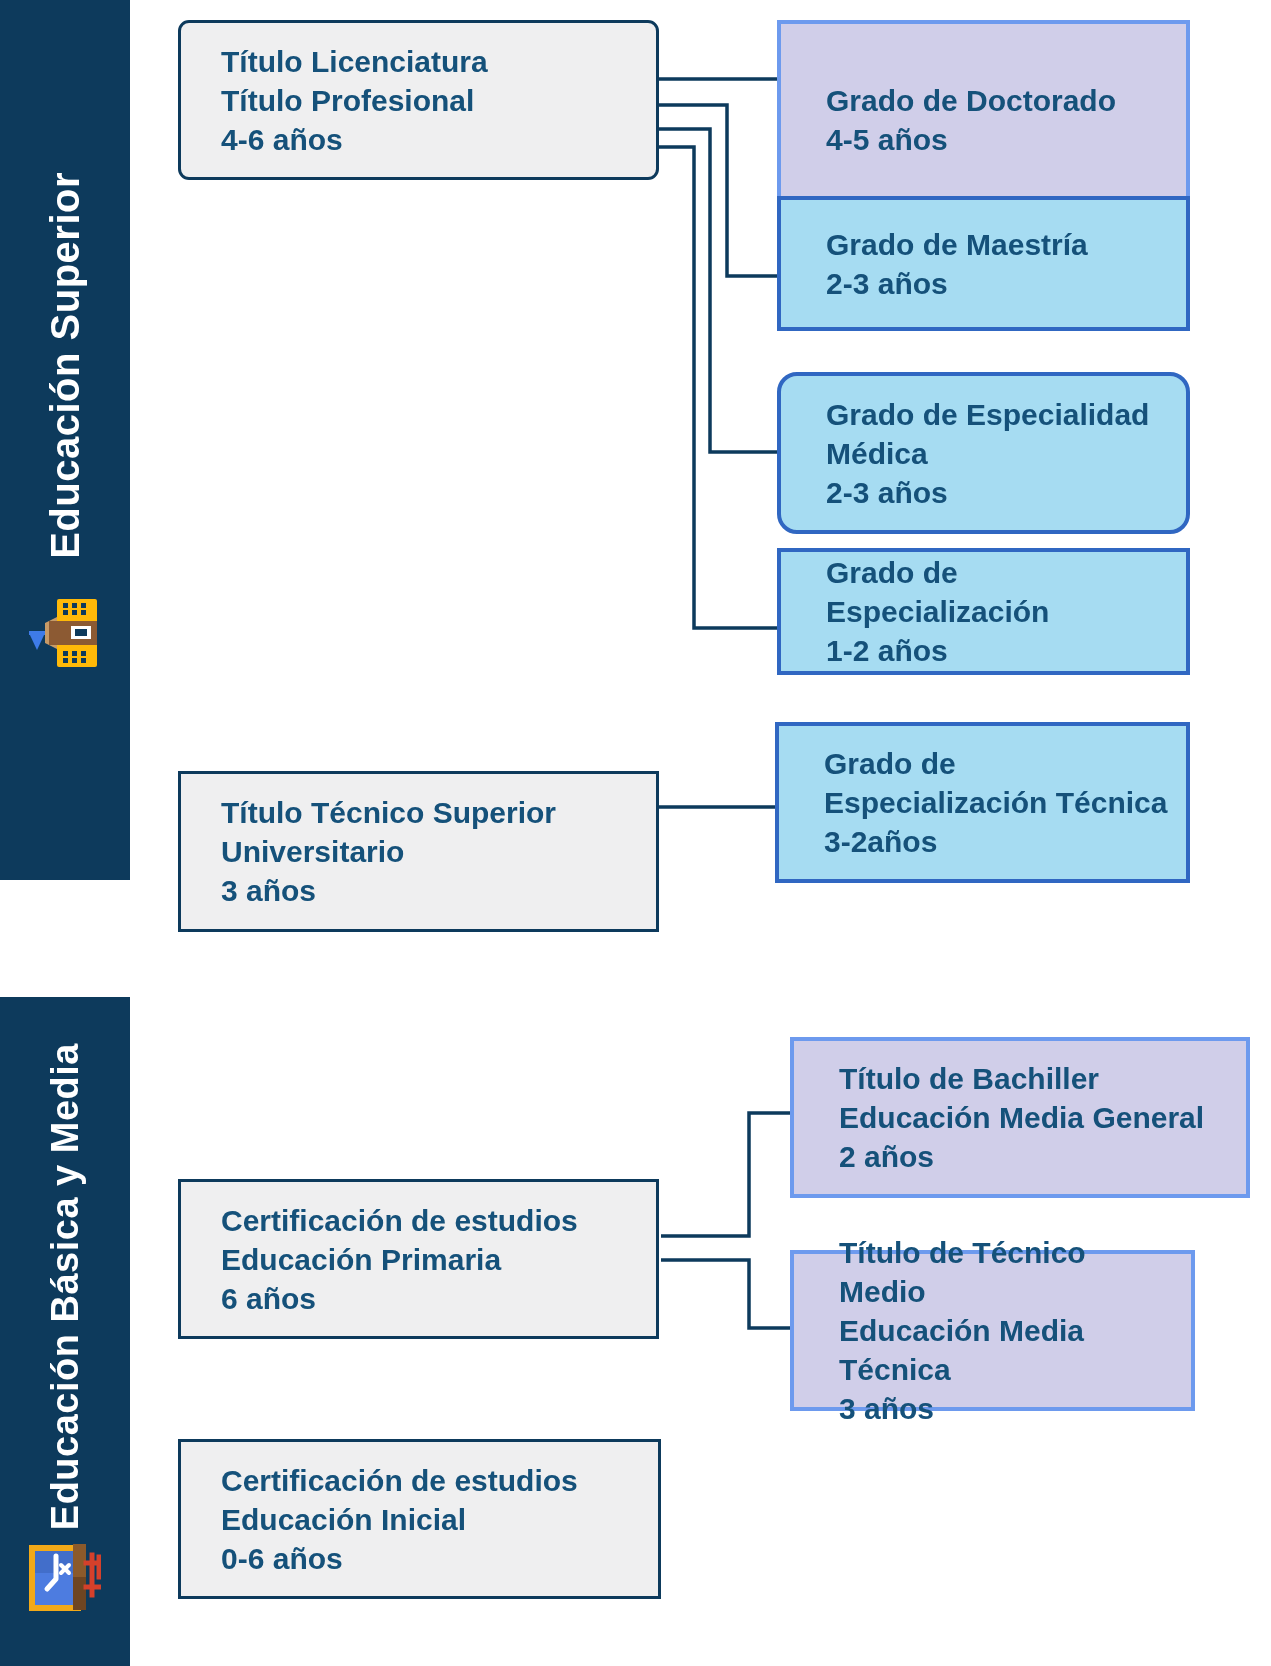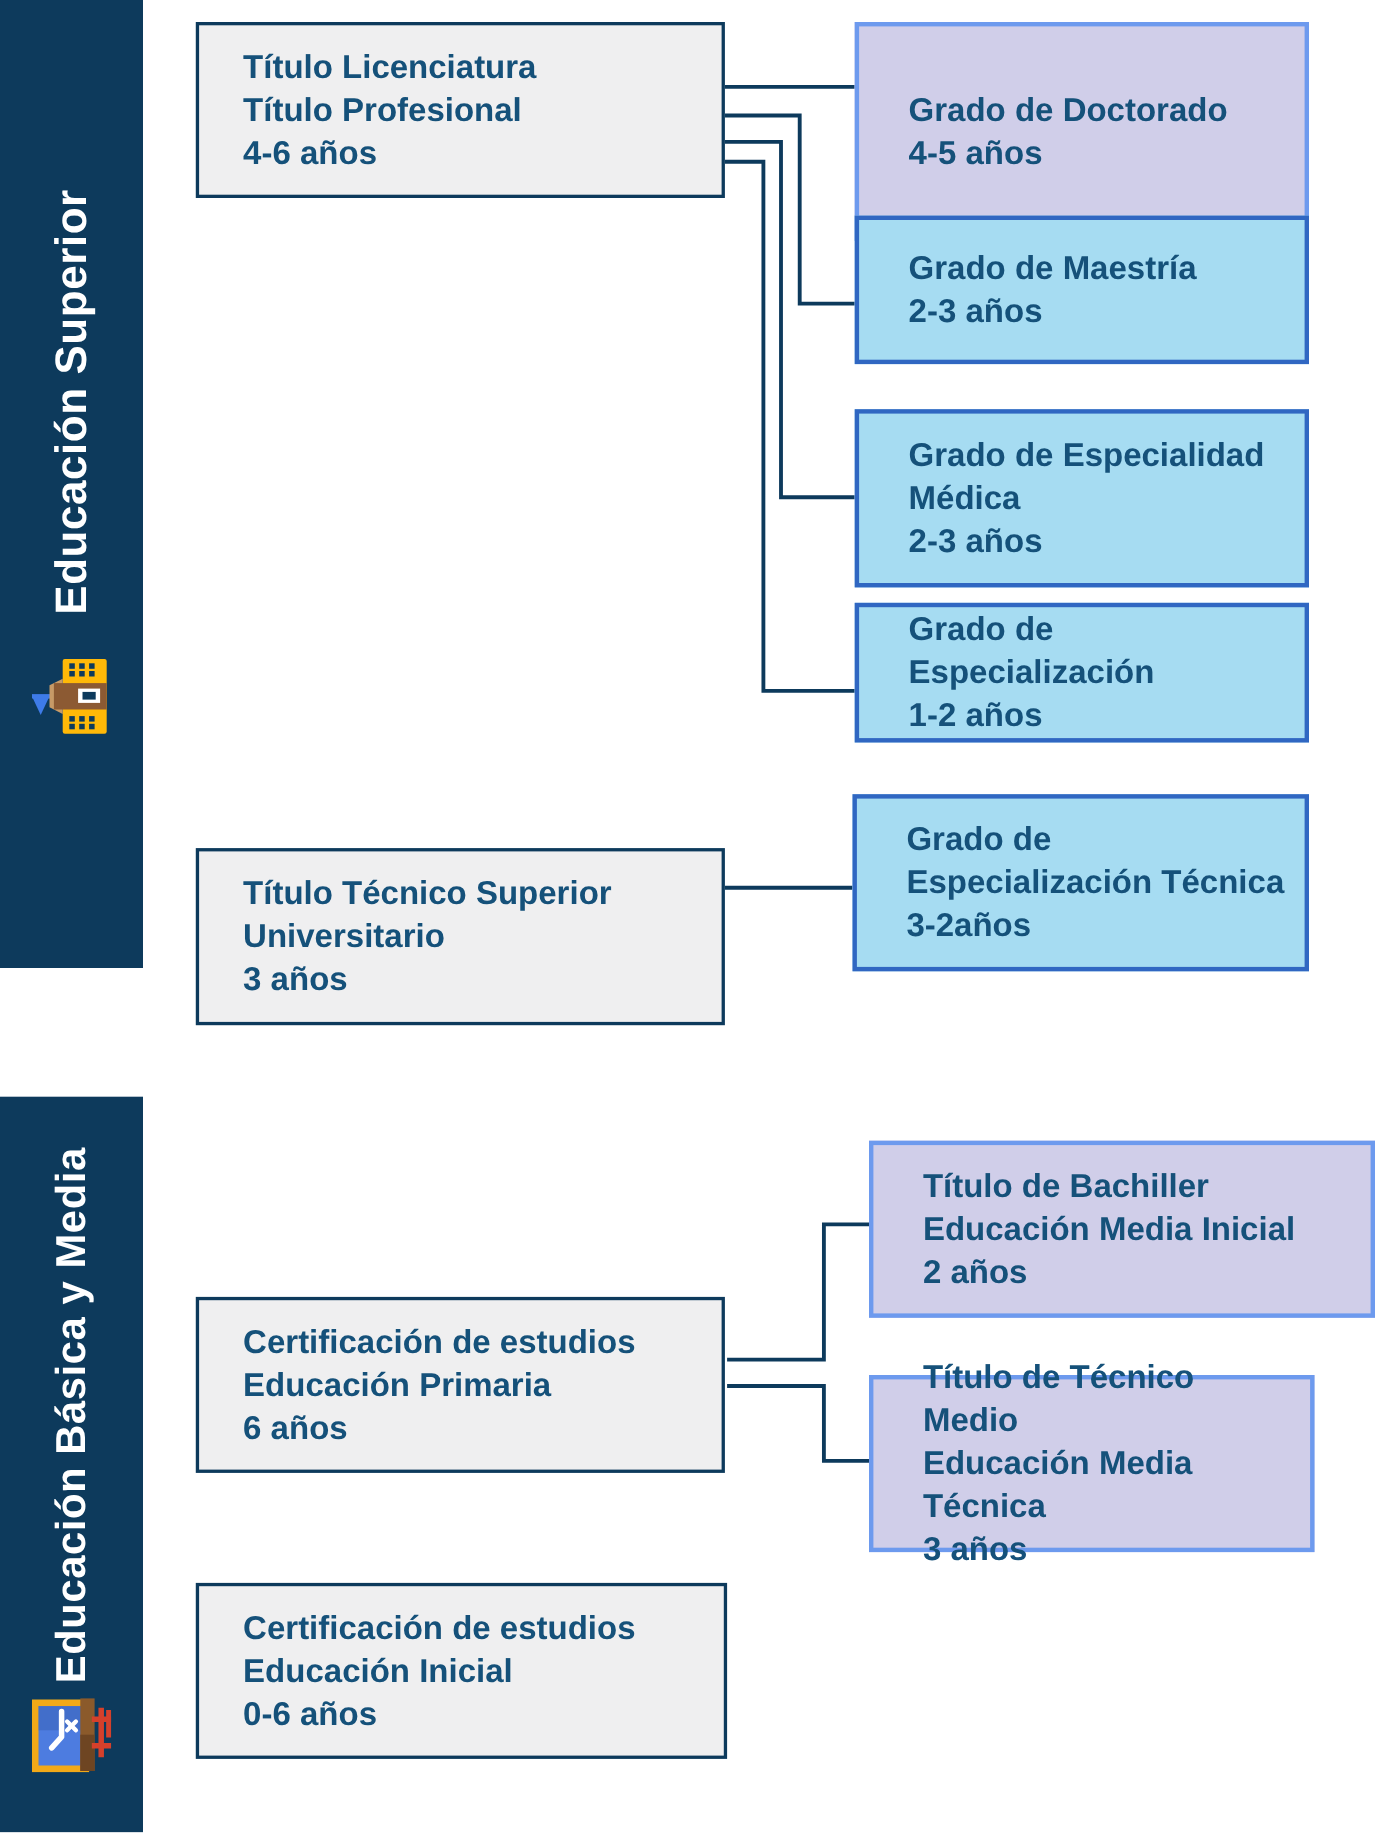--- a/index.html
+++ b/index.html
@@ -22,27 +22,27 @@
   #sb-basica .side-icon{top:546px;}
   
   .box{position:absolute;box-sizing:border-box;display:flex;flex-direction:column;
     justify-content:center;padding-left:40px;padding-right:16px;
     font-weight:700;font-size:30px;line-height:39px;color:#15517A;}
   .box .line{display:block;}
   .gray{background:#EFEFF0;border:3px solid #0D3A5C;}
   .blue{background:#A6DCF2;border:4px solid #3067C2;}
   .lav{background:#D0CEE9;border:4px solid #6D9AEE;}
   .rcol{padding-left:45px;}
-  #b-licenciatura{left:178px;top:20px;width:481px;height:160px;}
+  #b-licenciatura{left:178px;top:20px;width:481px;height:160px;border-radius:11px;}
   #b-tecnico-superior{left:178px;top:723px;width:481px;height:161px;margin-top:48px;}
   #b-primaria{left:178px;top:1179px;width:481px;height:160px;}
   #b-inicial{left:178px;top:1439px;width:483px;height:160px;}
   #b-doctorado{left:777px;top:20px;width:413px;height:199px;}
   #b-maestria{left:777px;top:196px;width:413px;height:135px;}
-  #b-medica{left:777px;top:372px;width:413px;height:162px;}
+  #b-medica{left:777px;top:372px;width:413px;height:162px;border-radius:20px;}
   #b-especializacion{left:777px;top:548px;width:413px;height:127px;}
   #b-esp-tecnica{left:775px;top:722px;width:415px;height:161px;}
   #b-bachiller{left:790px;top:1037px;width:460px;height:161px;}
   #b-tecnico-medio{left:790px;top:1250px;width:405px;height:161px;}
   
   #connectors{position:absolute;left:0;top:0;width:1271px;height:1666px;pointer-events:none;}
 </style>
 </head>
 <body>
 
@@ -153,21 +153,21 @@
   </div>
 
   <div class="box blue rcol" id="b-esp-tecnica">
     <span class="line">Grado de</span>
     <span class="line">Especialización Técnica</span>
     <span class="line">3-2años</span>
   </div>
 
   <div class="box lav rcol" id="b-bachiller">
     <span class="line">Título de Bachiller</span>
-    <span class="line">Educación Media Inicial</span>
+    <span class="line">Educación Media General</span>
     <span class="line">2 años</span>
   </div>
 
   <div class="box lav rcol" id="b-tecnico-medio">
     <span class="line">Título de Técnico Medio</span>
     <span class="line">Educación Media Técnica</span>
     <span class="line">3 años</span>
   </div>
 
 </div>

